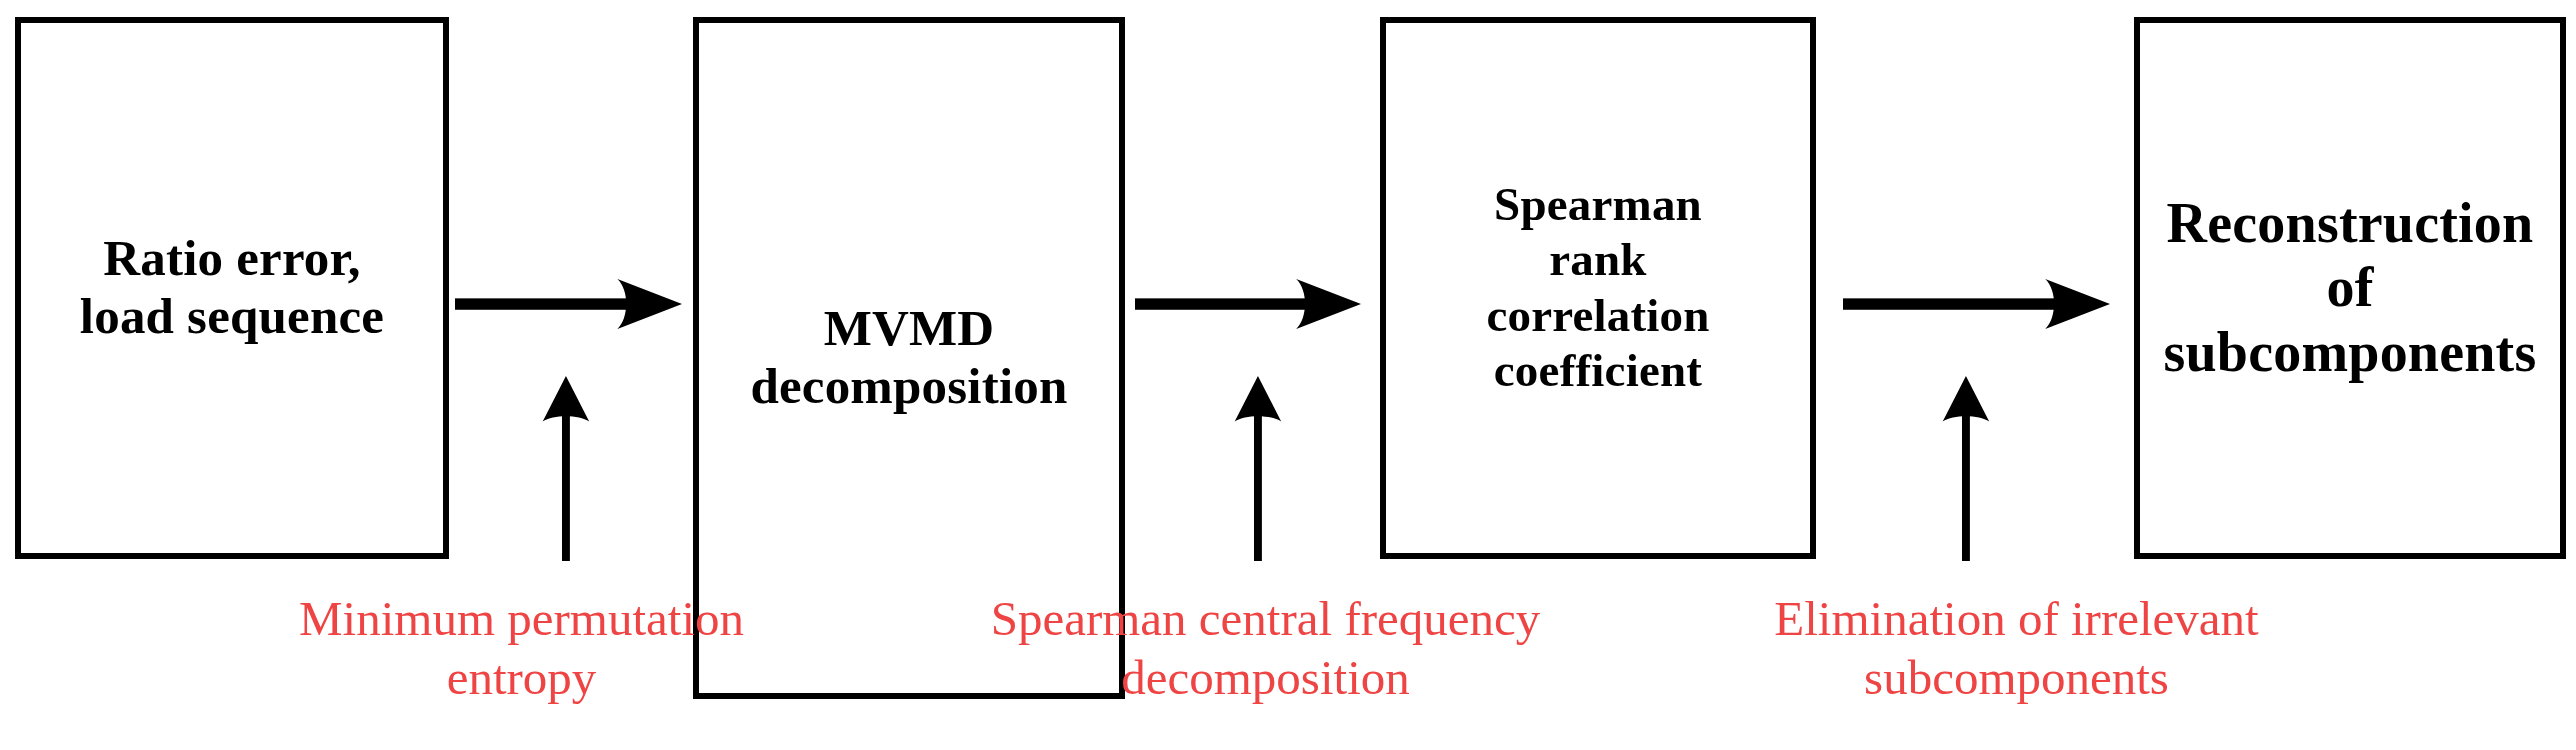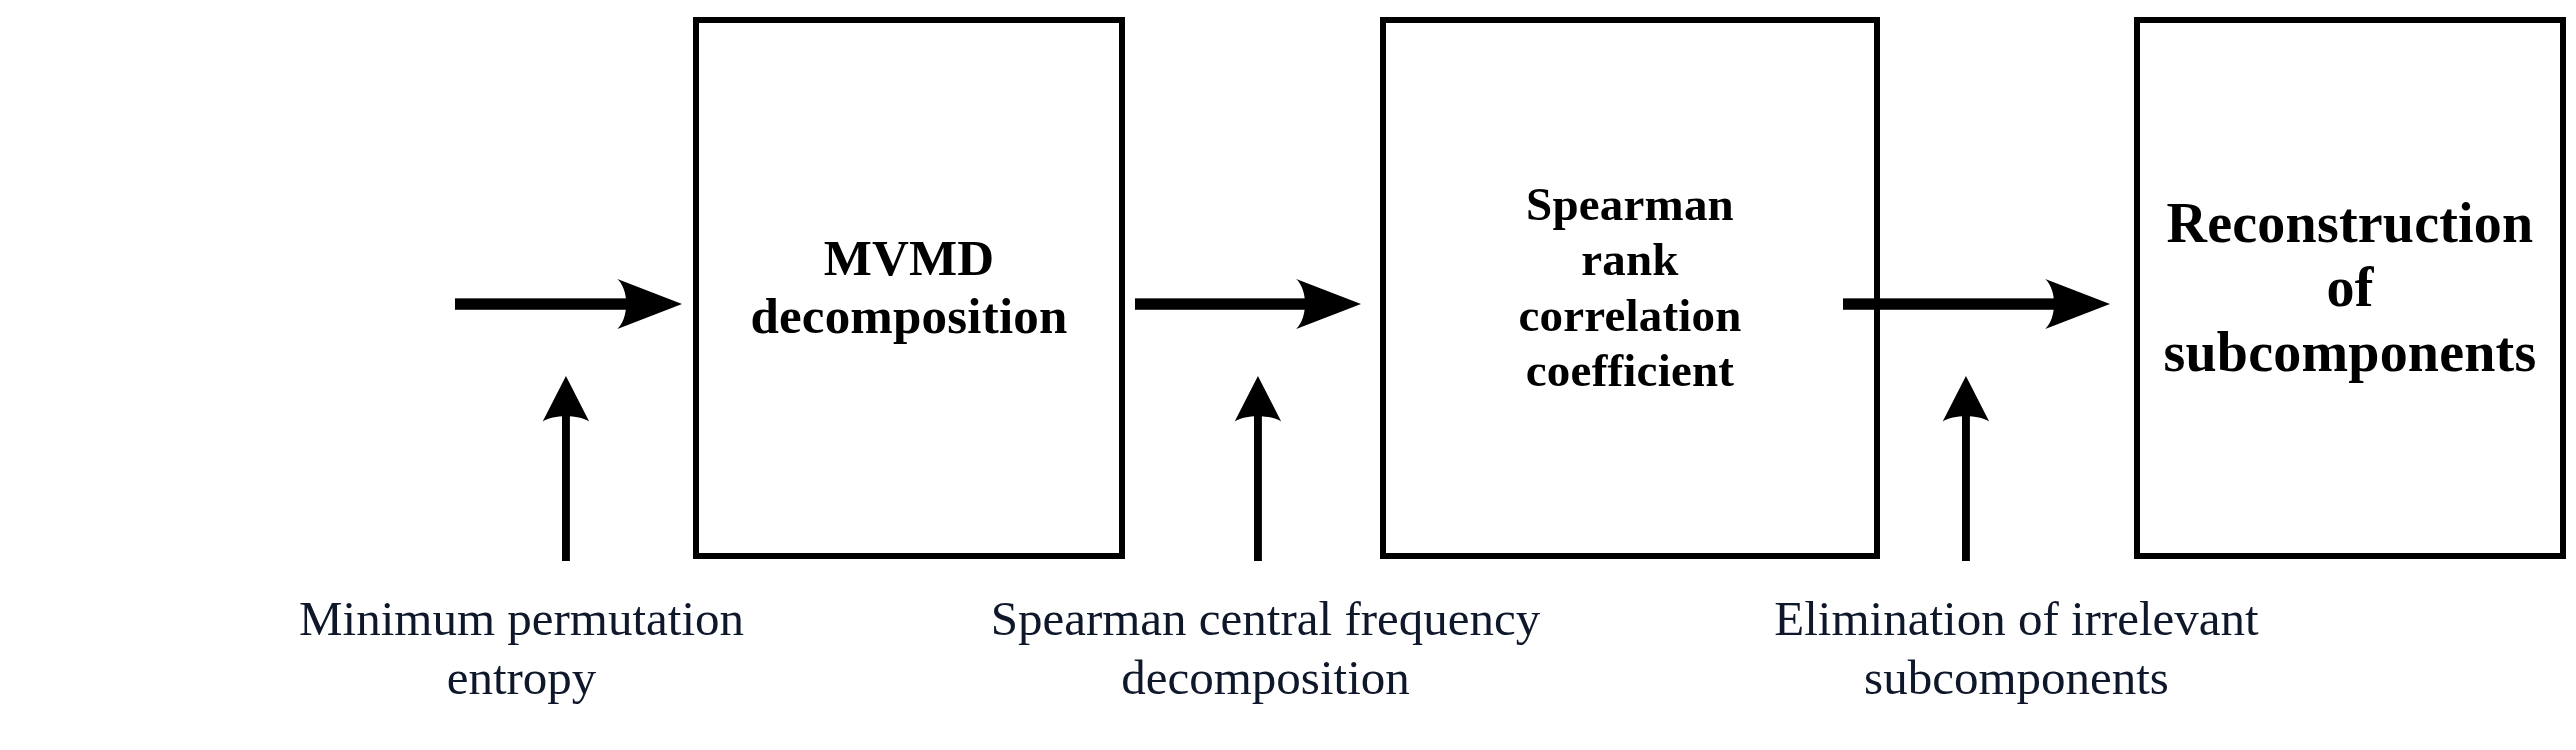--- a/index.html
+++ b/index.html
@@ -31,22 +31,22 @@
     font-weight: bold;
     font-size: 51px;
     line-height: 1.12;
     color: #000000;
     white-space: pre-line;
     letter-spacing: 0.2px;
     padding: 0 5.2px;
   }
 
   #box-1 { left: 15px;   top: 16.6px; width: 434px;  height: 542px; }
-  #box-2 { left: 693px;  top: 16.6px; width: 432px;  height: 542px; }
-  #box-3 { left: 1380px; top: 16.6px; width: 500px;  height: 542px; }
+  #box-2 { left: 693px;  top: 16.6px; width: 432px;  height: 682px; }
+  #box-3 { left: 1380px; top: 16.6px; width: 436px;  height: 542px; }
   #box-4 { left: 2134px; top: 16.6px; width: 432px;  height: 542px; }
 
   #box-3 .box-label { font-size: 47px; line-height: 1.18; }
   #box-4 .box-label { font-size: 56px; line-height: 1.15; }
 
   
   .h-arrow {
     position: absolute;
     height: 79px;
     top: 265px;
@@ -68,33 +68,37 @@
   #v-arrow-1 { left: 526px;  }
   #v-arrow-2 { left: 1218px; }
   #v-arrow-3 { left: 1926px; }
 
   
   .caption {
     position: absolute;
     text-align: center;
     font-size: 49px;
     line-height: 1.2;
-    color: #0f172a;
+    color: #ef4444;
     white-space: pre-line;
     font-weight: normal;
   }
   #caption-1 { left: 198px;  top: 590px; width: 647px; }
   #caption-2 { left: 920px; top: 590px; width: 691px; }
   #caption-3 { left: 1684px; top: 590px; width: 665px; }
 </style>
 </head>
 <body>
 
 <div id="canvas">
 
+  <div class="proc-box" id="box-1">
+    <span class="box-label">Ratio error,
+load sequence</span>
+  </div>
 
   <div class="proc-box" id="box-2">
     <span class="box-label">MVMD
 decomposition</span>
   </div>
 
   <div class="proc-box" id="box-3">
     <span class="box-label">Spearman
 rank
 correlation

